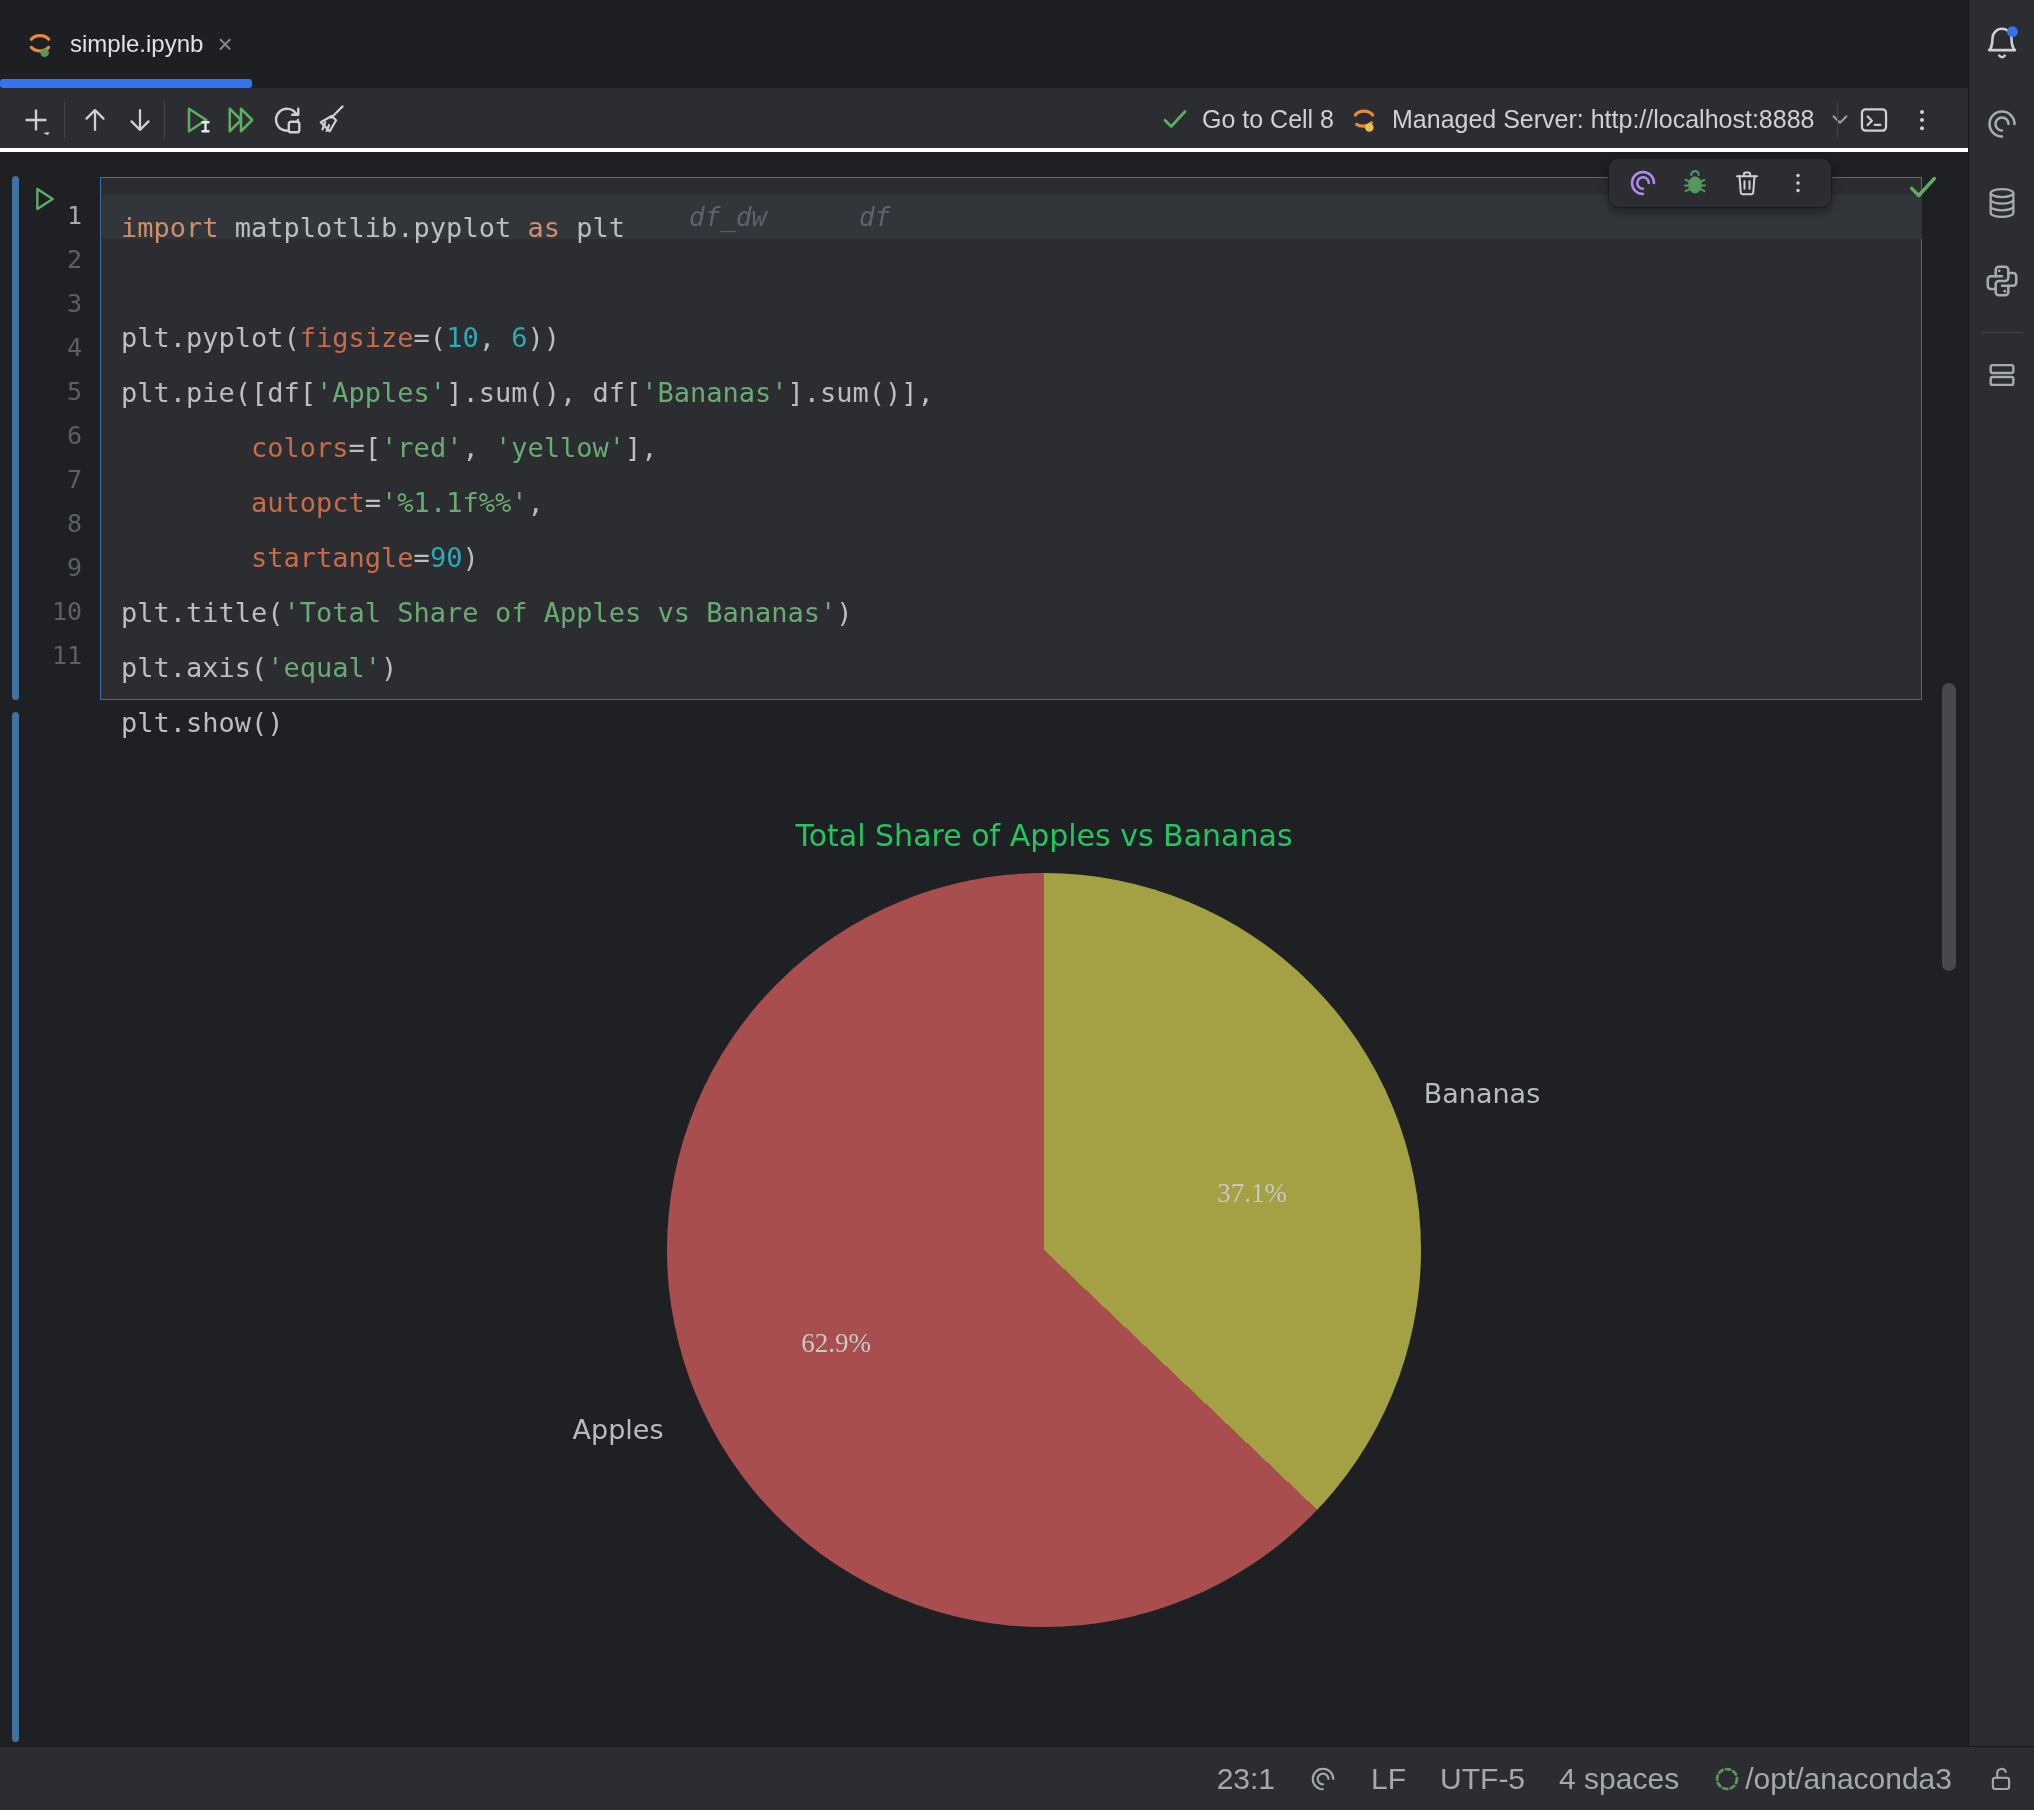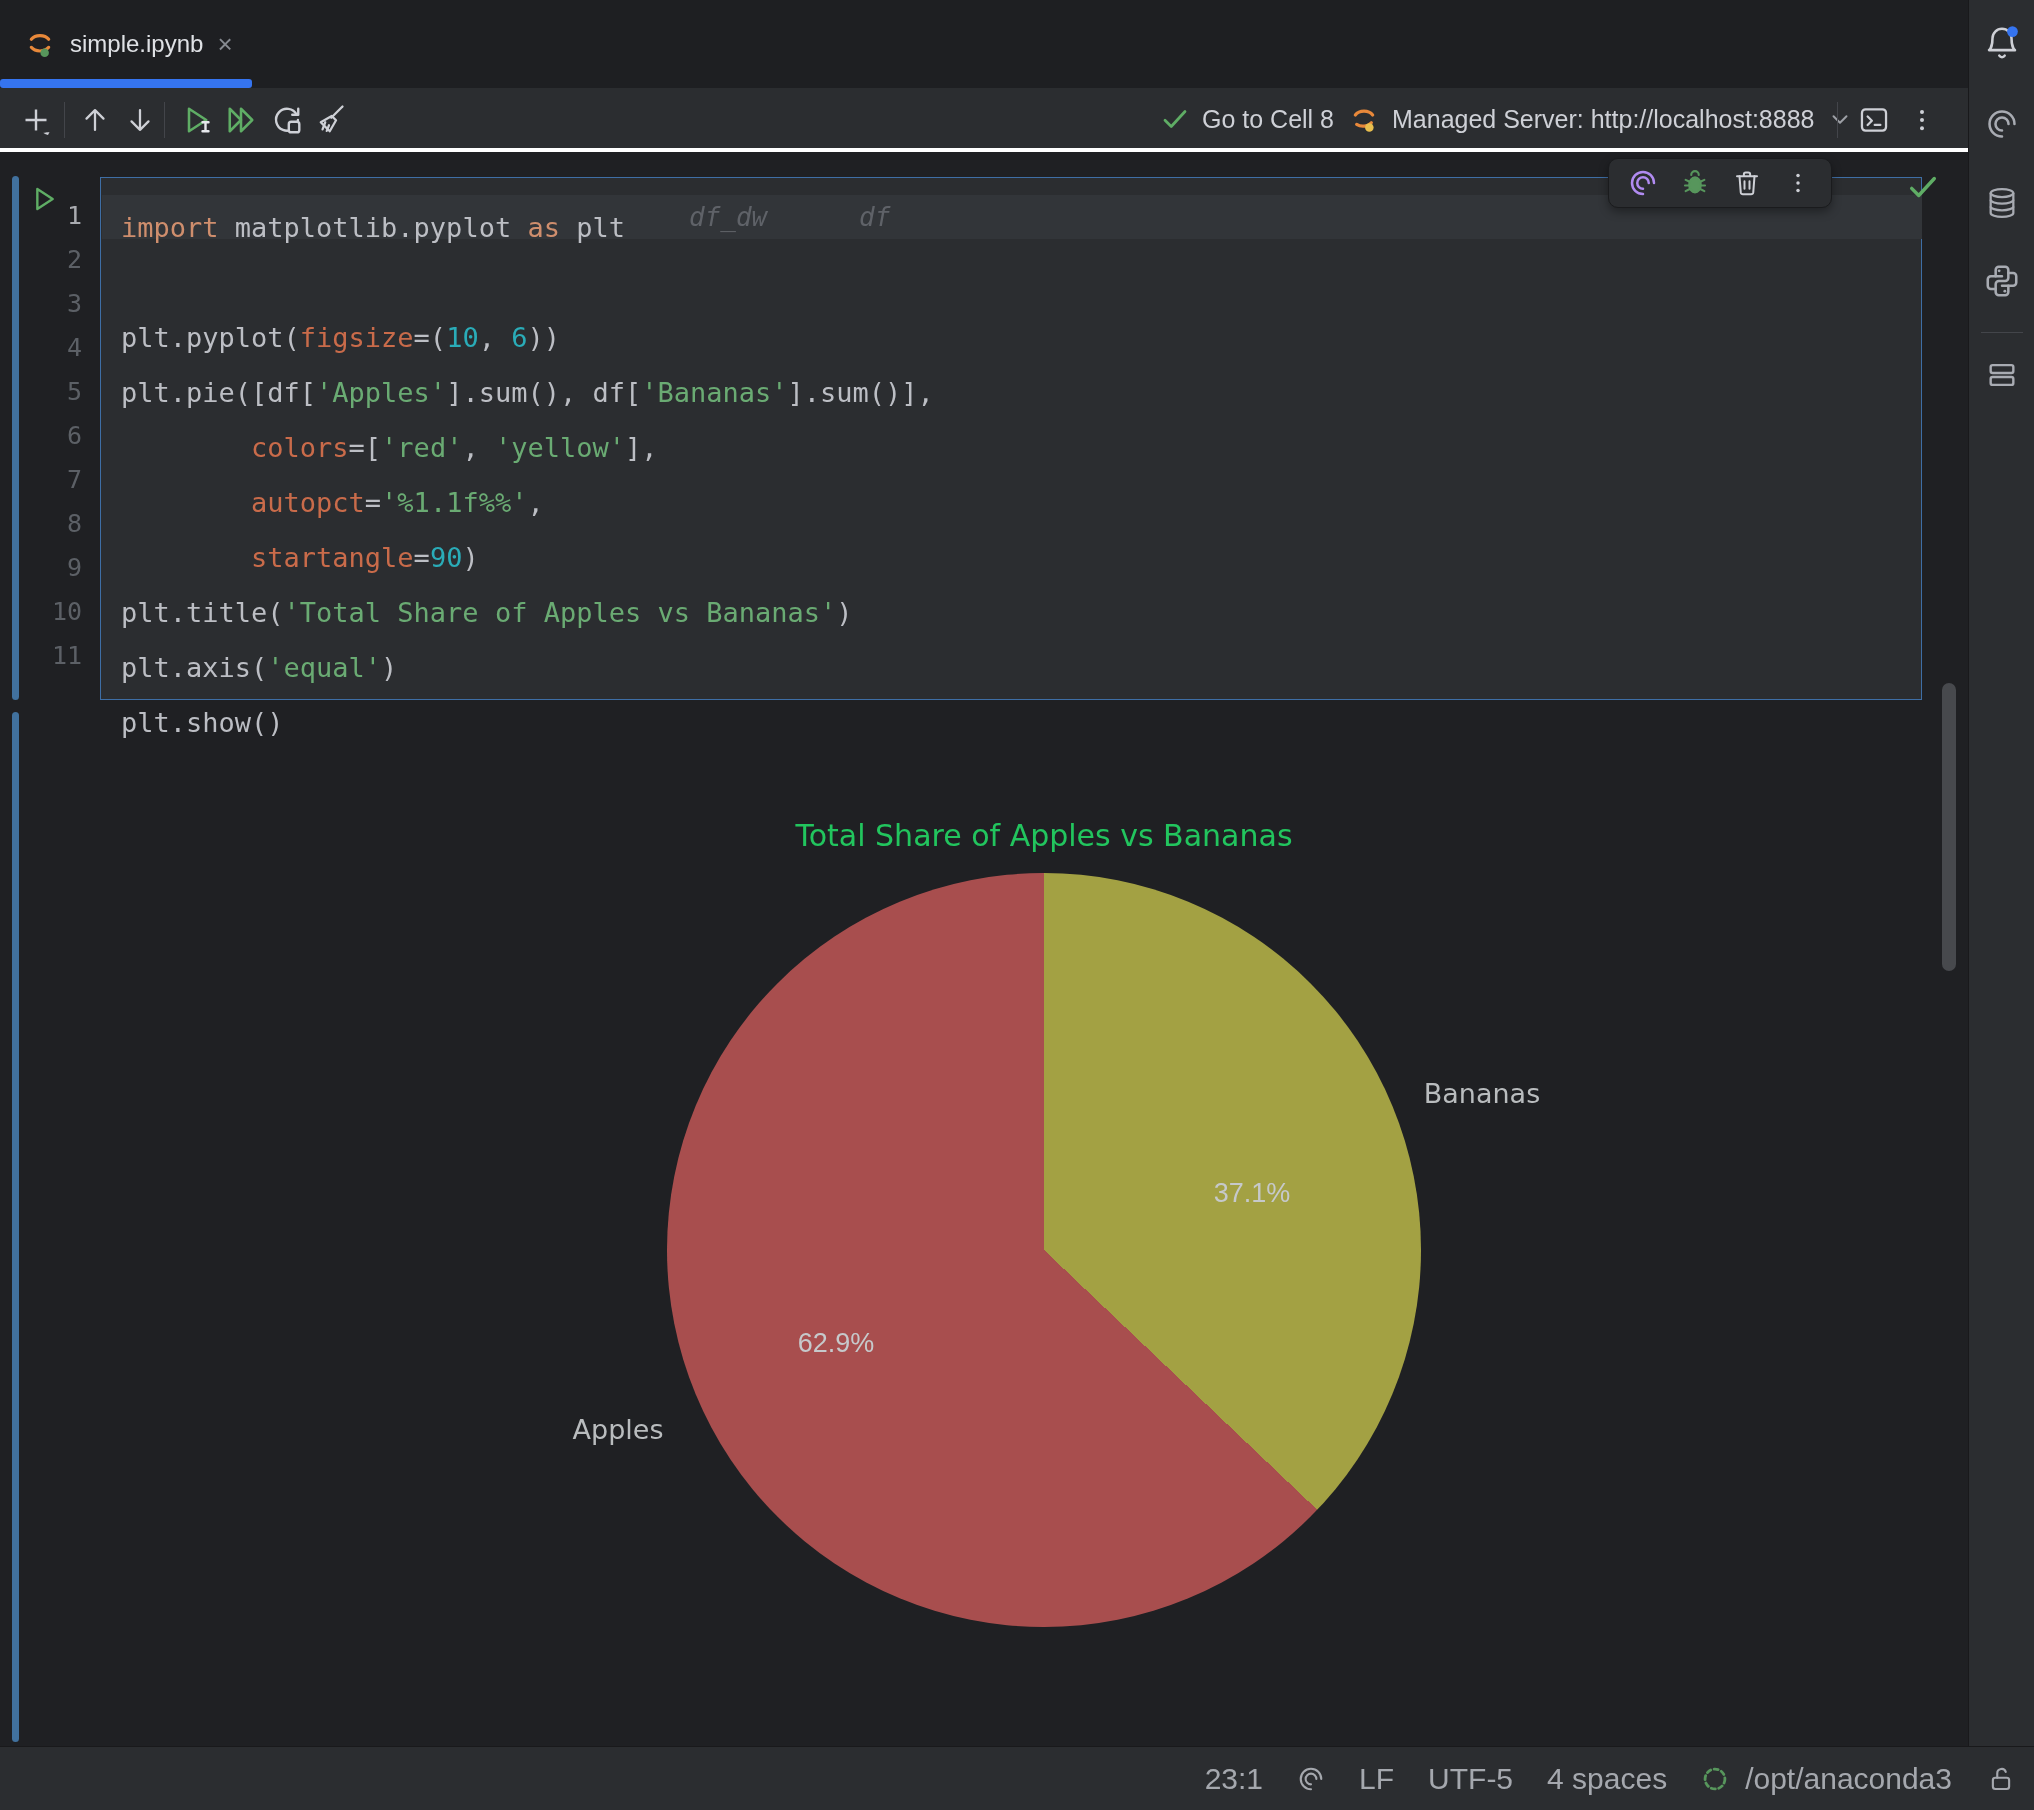--- a/index.html
+++ b/index.html
@@ -49,27 +49,27 @@
   #cell-toolbar{left:1608px;top:158px;width:224px;height:50px;background:#2b2d30;border:1px solid #1a1b1d;border-radius:10px;box-shadow:0 4px 10px rgba(0,0,0,.35);display:flex;align-items:center;justify-content:space-around;padding:0 8px;}
   #cell-check{left:1906px;top:170px;}
   #scrollbar{left:1942px;top:683px;width:14px;height:288px;background:#47494d;border-radius:7px;}
 
   
   #chart-title{left:594px;top:818px;width:900px;text-align:center;font-family:"DejaVu Sans",sans-serif;font-size:30px;color:#22c55e;}
   #pie{left:667px;top:873px;width:754px;height:754px;border-radius:50%;}
   .pie-label{position:absolute;width:220px;text-align:center;font-family:"DejaVu Sans",sans-serif;font-size:27px;color:#b9bcbe;}
   #lbl-bananas{left:1372px;top:1078px;}
   #lbl-apples{left:508px;top:1414px;}
-  .pie-pct{position:absolute;width:200px;text-align:center;font-family:Liberation Sans, sans-serif;font-size:27px;color:#c6c9cb;}
+  .pie-pct{position:absolute;width:200px;text-align:center;font-family:Liberation Serif, serif;font-size:27px;color:#c6c9cb;}
   #pct-bananas{left:1152px;top:1178px;}
   #pct-apples{left:736px;top:1328px;}
 
   
   #statusbar{left:0;top:1746px;width:2034px;height:64px;background:#2b2d30;border-top:1px solid #19191b;display:flex;align-items:center;justify-content:flex-end;gap:34px;padding-right:18px;font-size:30px;color:#a5a8ae;}
-  .sb-group{display:flex;align-items:center;gap:16px;}
+  .sb-group{display:flex;align-items:center;gap:4px;}
   svg{display:block;}
 </style>
 </head>
 <body>
 
 <div id="stage">
 
   <div id="tabbar" class="abs">
     <div id="tab" class="abs">
       <span>

